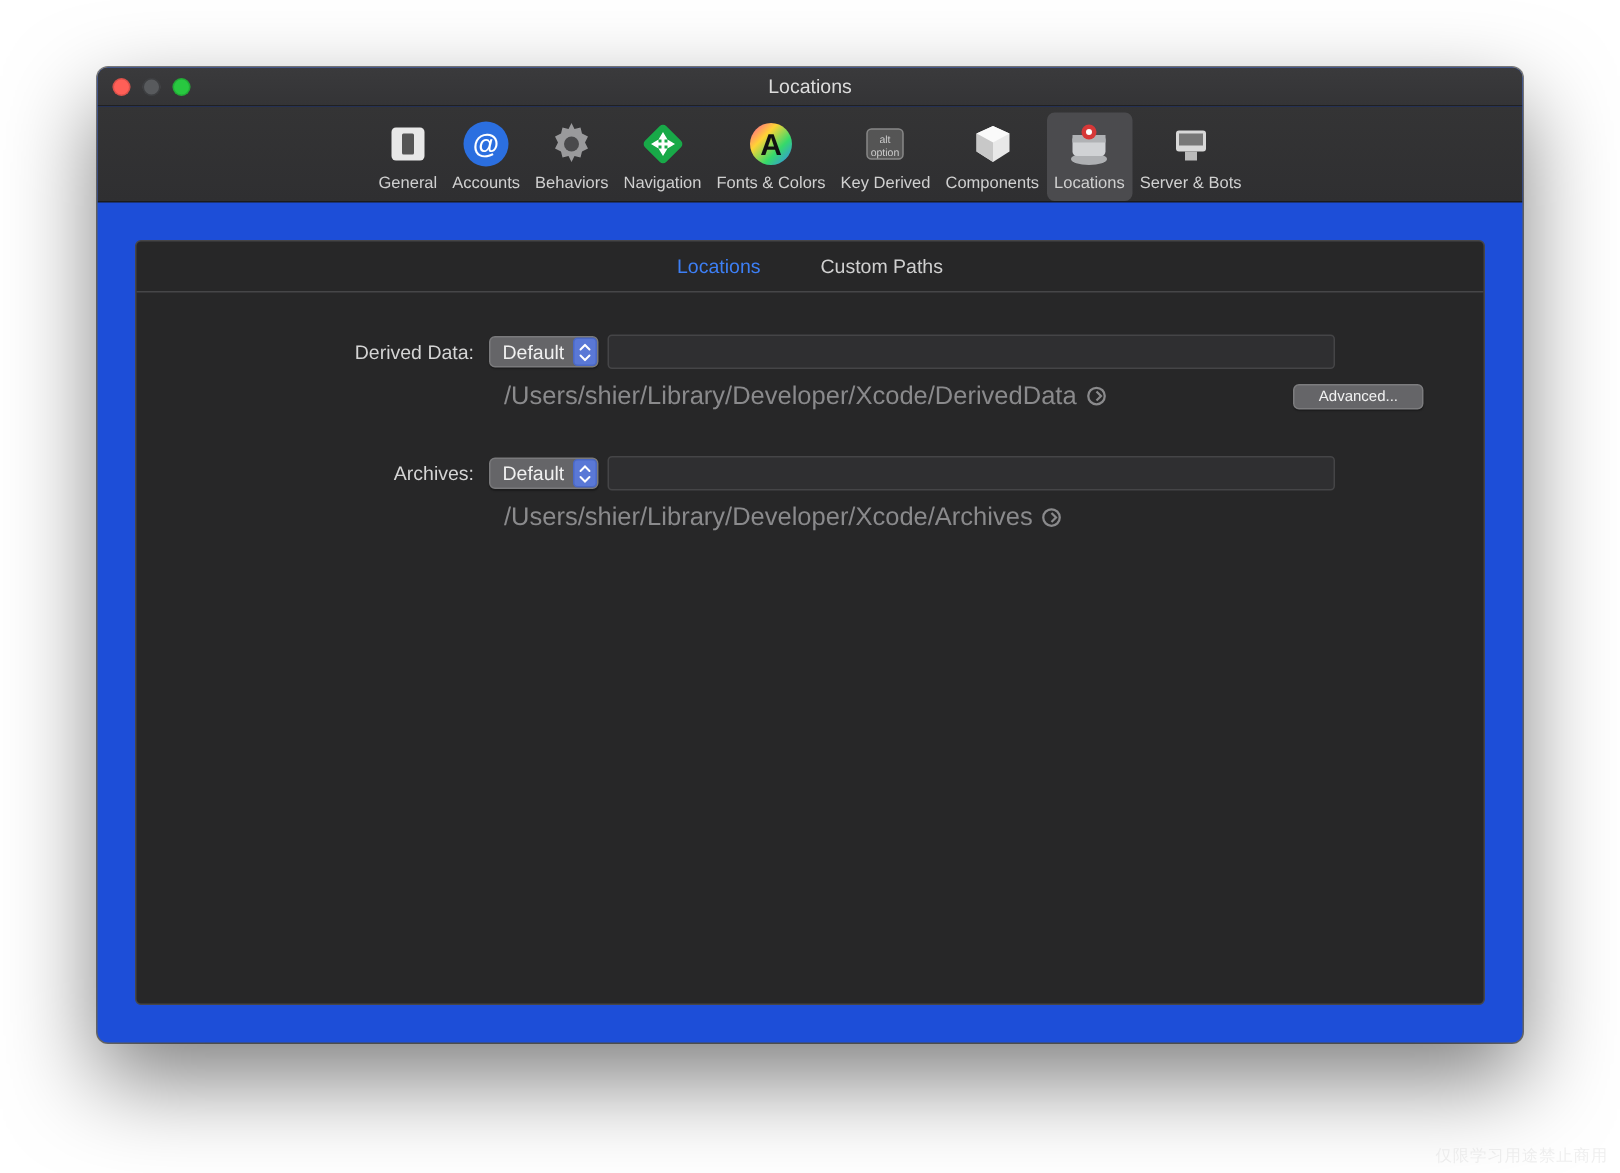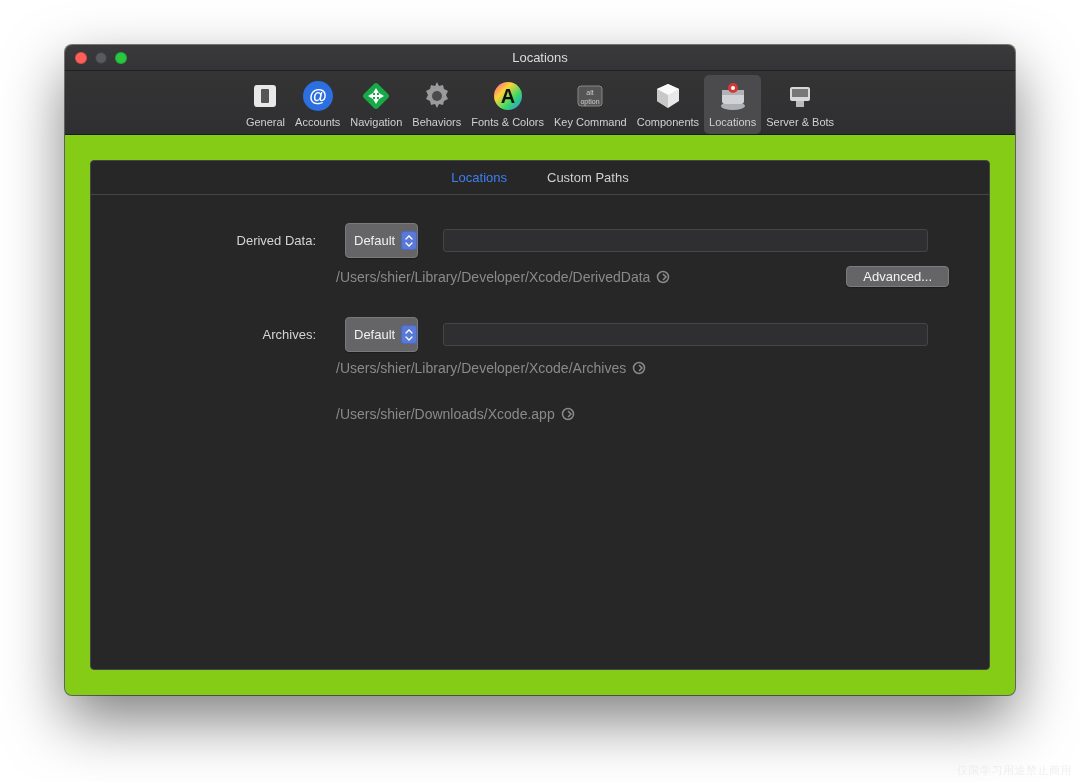--- a/index.html
+++ b/index.html
@@ -14,21 +14,21 @@
       width: 1080px;
       height: 782px;
       position: relative;
     }
     .window {
       position: absolute;
       left: 65px;
       top: 45px;
       width: 950px;
       height: 650px;
-      background: #84cc16;
+      background: #1d4ed8;
       border-radius: 7px;
       box-shadow: 0 25px 60px rgba(0,0,0,0.5), 0 0 0 1px rgba(0,0,0,0.5);
       overflow: hidden;
       display: flex;
       flex-direction: column;
     }
     
     .titlebar {
       height: 26px;
       background: linear-gradient(#3a3a3c, #343436);
@@ -113,36 +113,35 @@
     .seg.active {
       color: #3d7ff5;
     }
     .form {
       padding: 28px 40px 20px;
     }
     .row {
       display: flex;
       align-items: center;
       margin-bottom: 2px;
-      gap: 19px;
     }
     .label {
       width: 195px;
       text-align: right;
       color: #d4d4d4;
       font-size: 13px;
       padding-right: 10px;
     }
     .select {
       display: inline-flex;
       align-items: center;
       background: #656568;
       border: 1px solid #7a7a7c;
       border-radius: 4px;
-      height: 35px;
+      height: 21px;
       padding: 0 0 0 8px;
       color: #f0f0f0;
       font-size: 13px;
       box-shadow: 0 1px 1px rgba(0,0,0,0.3);
       cursor: default;
     }
     .select .stepper {
       width: 16px;
       height: 19px;
       margin-left: 6px;
@@ -165,33 +164,33 @@
       border-radius: 3px;
     }
     .path-row {
       display: flex;
       align-items: center;
       margin: 8px 0 30px 205px;
       gap: 6px;
     }
     .path-text {
       color: #8a8a8c;
-      font-size: 14px;
+      font-size: 17px;
     }
     .reveal-icon {
       width: 14px; height: 14px;
       color: #8a8a8c;
     }
     .adv-btn {
       margin-left: auto;
       background: #656568;
       border: 1px solid #7c7c7e;
       border-radius: 4px;
       color: #f2f2f2;
-      font-size: 13px;
+      font-size: 10px;
       padding: 2px 16px;
       box-shadow: 0 1px 1px rgba(0,0,0,0.3);
       cursor: default;
     }
     .watermark {
       position: absolute;
       right: 8px;
       bottom: 4px;
       color: #d8d8d8;
       font-size: 11px;
@@ -231,35 +230,35 @@
           <circle cx="16" cy="16" r="15" fill="#2b6fe0"></circle>
           <text x="16" y="22" text-anchor="middle" font-size="18" fill="#fff" font-weight="bold">@</text>
         </svg>
       </div>
       <span class="tab-label">Accounts</span>
     </div>
 
     <div class="tab">
       <div class="icon-box">
         <svg width="32" height="32" viewBox="0 0 32 32">
+          <path fill="#9a9a9c" d="M16 2l2 4 4-1 1 4 4 2-2 4 2 4-4 2-1 4-4-1-2 4-2-4-4 1-1-4-4-2 2-4-2-4 4-2 1-4 4 1z"></path>
+          <circle cx="16" cy="16" r="5" fill="#4a4a4c"></circle>
+        </svg>
+      </div>
+      <span class="tab-label">Behaviors</span>
+    </div>
+
+    <div class="tab">
+      <div class="icon-box">
+        <svg width="32" height="32" viewBox="0 0 32 32">
           <rect x="6" y="6" width="20" height="20" rx="3" fill="#18a948" transform="rotate(45 16 16)"></rect>
           <path d="M16 8l3 5h-2v6h2l-3 5-3-5h2v-6h-2z M8 16l5-3v2h6v-2l5 3-5 3v-2h-6v2z" fill="#fff"></path>
         </svg>
       </div>
       <span class="tab-label">Navigation</span>
-    </div>
-
-    <div class="tab">
-      <div class="icon-box">
-        <svg width="32" height="32" viewBox="0 0 32 32">
-          <path fill="#9a9a9c" d="M16 2l2 4 4-1 1 4 4 2-2 4 2 4-4 2-1 4-4-1-2 4-2-4-4 1-1-4-4-2 2-4-2-4 4-2 1-4 4 1z"></path>
-          <circle cx="16" cy="16" r="5" fill="#4a4a4c"></circle>
-        </svg>
-      </div>
-      <span class="tab-label">Behaviors</span>
     </div>
 
     <div class="tab">
       <div class="icon-box">
         <svg width="32" height="32" viewBox="0 0 32 32">
           <defs>
             <linearGradient id="rb" x1="0" y1="0" x2="1" y2="1">
               <stop offset="0" stop-color="#ff4ea1"></stop>
                 <stop offset="0.33" stop-color="#ffd335"></stop>
               <stop offset="0.66" stop-color="#35d96b"></stop>
@@ -275,21 +274,21 @@
 
 
     <div class="tab">
       <div class="icon-box">
         <svg width="32" height="32" viewBox="0 0 32 32">
           <rect x="4" y="6" width="24" height="20" rx="3" fill="#555" stroke="#888"></rect>
           <text x="16" y="15" text-anchor="middle" font-size="7" fill="#ccc">alt</text>
           <text x="16" y="24" text-anchor="middle" font-size="7" fill="#ccc">option</text>
         </svg>
       </div>
-      <span class="tab-label">Key Command</span>
+      <span class="tab-label">Key Derived</span>
     </div>
 
 
     <div class="tab">
       <div class="icon-box">
         <svg width="30" height="30" viewBox="0 0 30 30">
           <path d="M15 3 L26 8 L26 20 L15 27 L4 20 L4 8 Z" fill="#e8e8e8"></path>
           <path d="M15 3 L26 8 L15 14 L4 8 Z" fill="#fafafa"></path>
           <path d="M15 14 L15 27 L4 20 L4 8 Z" fill="#c8c8c8"></path>
         </svg>
@@ -369,28 +368,19 @@
         <div class="path-row">
           <span class="path-text">/Users/shier/Library/Developer/Xcode/Archives</span>
           <span class="reveal-icon">
             <svg width="14" height="14" viewBox="0 0 14 14">
                 <circle cx="7" cy="7" r="5.5" fill="none" stroke="#8a8a8c" stroke-width="1.5"></circle>
                 <path d="M7 4l3 3-3 3" stroke="#8a8a8c" stroke-width="1.5" fill="none"></path>
               </svg>
           </span>
         </div>
 
-        <div class="path-row">
-          <span class="path-text">/Users/shier/Downloads/Xcode.app</span>
-          <span class="reveal-icon">
-            <svg width="14" height="14" viewBox="0 0 14 14">
-                <circle cx="7" cy="7" r="5.5" fill="none" stroke="#8a8a8c" stroke-width="1.5"></circle>
-                <path d="M7 4l3 3-3 3" stroke="#8a8a8c" stroke-width="1.5" fill="none"></path>
-              </svg>
-          </span>
-        </div>
 
       </div>
     </div>
   </div>
 </div>
 
 <div class="watermark">仅限学习用途禁止商用</div>
 
 </body></html>

